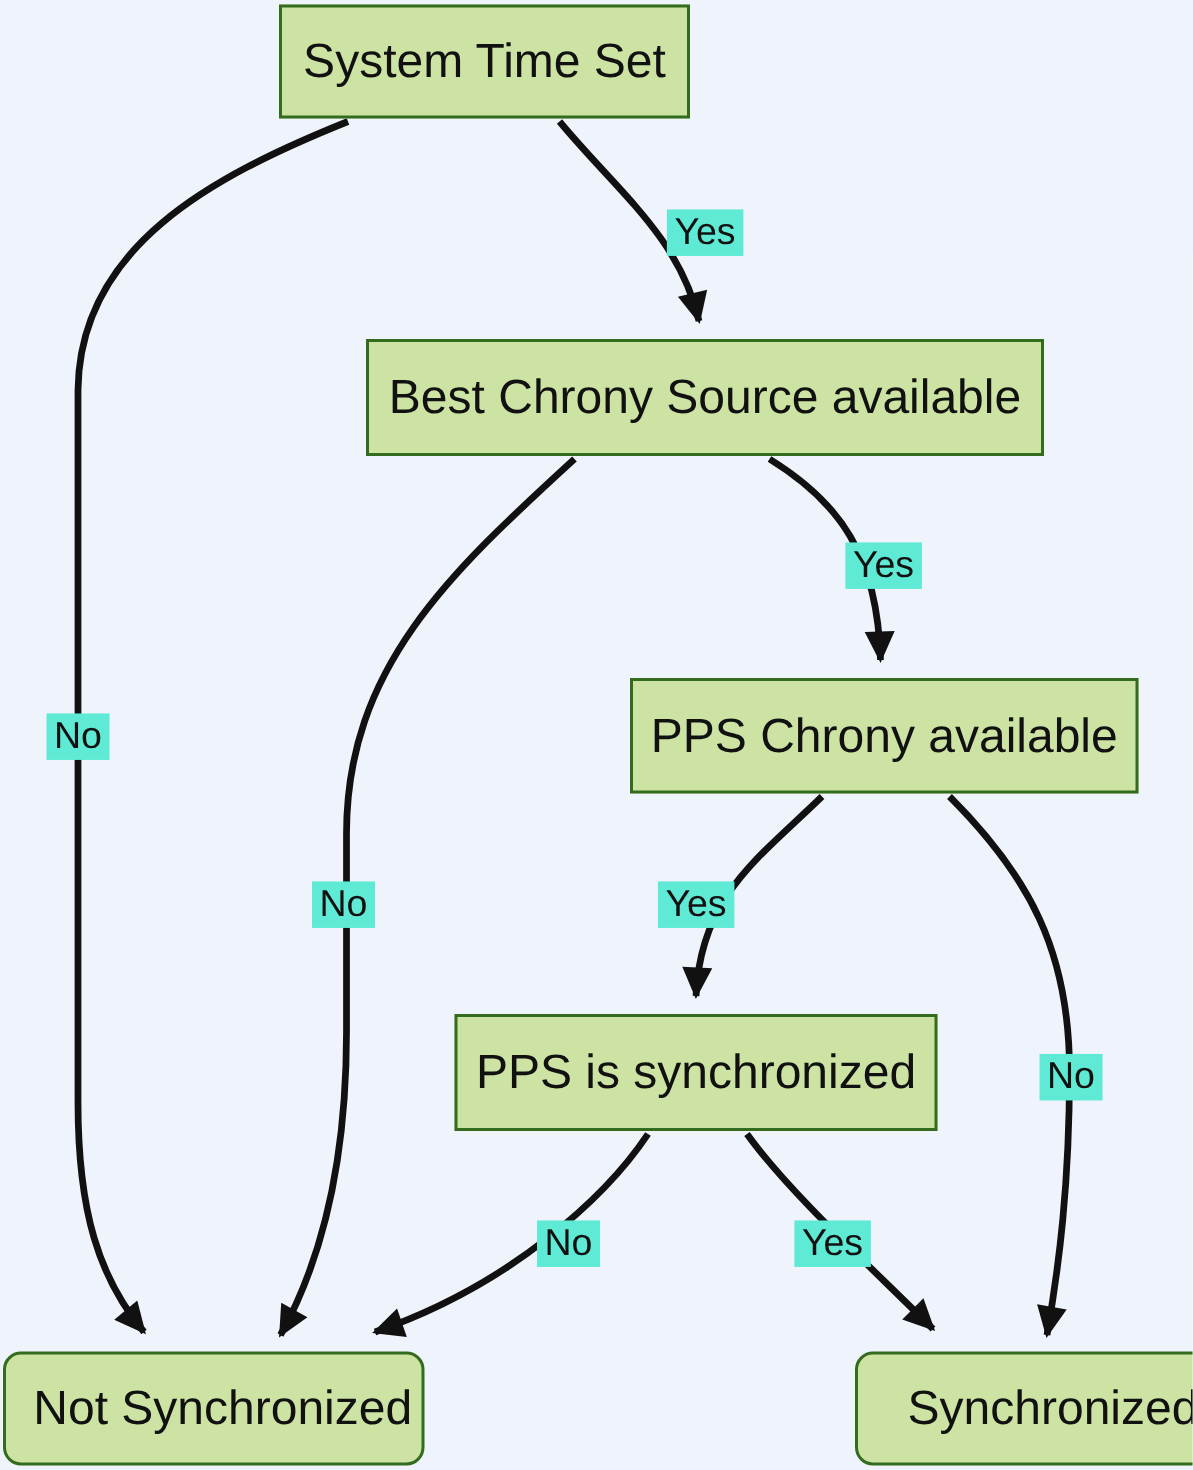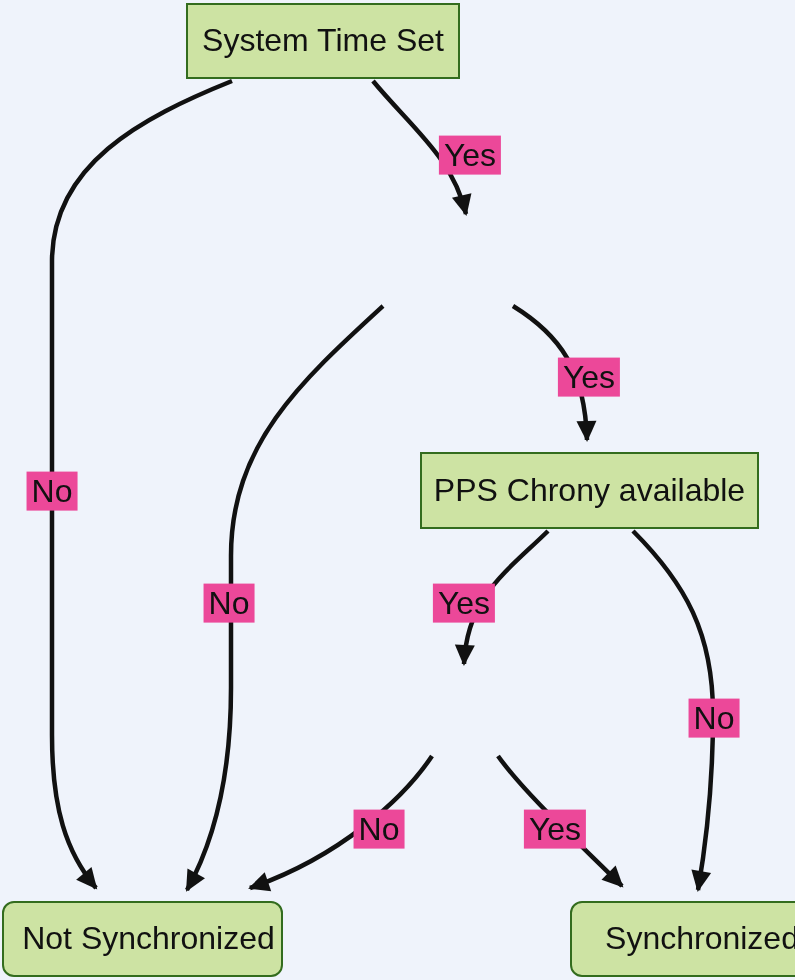--- a/index.html
+++ b/index.html
@@ -27,23 +27,23 @@
     color: #111111;
     font-size: 32px;
     line-height: 1.1;
     white-space: nowrap;
     text-align: center;
   }
   .node.terminal { border-radius: 12px; }
   .edge-label {
     position: absolute;
     transform: translate(-50%, -50%);
-    background: #ec4899;
+    background: #5eead4;
     color: #111111;
-    font-size: 32px;
+    font-size: 25px;
     line-height: 1.15;
     padding: 1px 5px;
     white-space: nowrap;
   }
   
   #n-system-time-set { left: 186px; top: 3px;   width: 274px; height: 76px; }
   #n-best-chrony     { left: 244px; top: 226px; width: 452px; height: 78px; }
   #n-pps-source      { left: 420px; top: 452px; width: 339px; height: 77px; }
   #n-pps-sync        { left: 303px; top: 676px; width: 322px; height: 78px; }
   #n-not-sync        { left: 2px;   top: 901px; width: 281px; height: 76px; padding-left: 12px; }
@@ -78,25 +78,31 @@
       <path d="M 633,531 C 686,584 713,634 713,714 C 713,790 706,844 698,890" marker-end="url(#arrow)"></path>
       <path d="M 432,756 C 404,798 340,857 250,888" marker-end="url(#arrow)"></path>
       <path d="M 498,756 C 526,795 582,846 622,886" marker-end="url(#arrow)"></path>
     </g>
   </svg>
 
   <div class="node" id="n-system-time-set">
     <span>System Time Set</span>
   </div>
 
+  <div class="node" id="n-best-chrony">
+    <span>Best Chrony Source available</span>
+  </div>
 
   <div class="node" id="n-pps-source">
     <span>PPS Chrony available</span>
   </div>
 
+  <div class="node" id="n-pps-sync">
+    <span>PPS is synchronized</span>
+  </div>
 
   <div class="node terminal" id="n-not-sync">
     <span>Not Synchronized</span>
   </div>
 
   <div class="node terminal" id="n-sync">
     <span>Synchronized</span>
   </div>
 
   <div class="edge-label" id="l-sts-yes">Yes</div>

